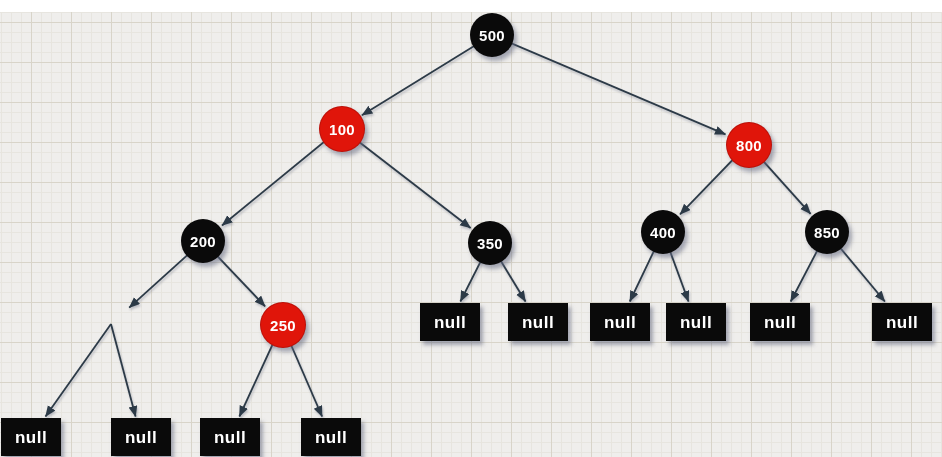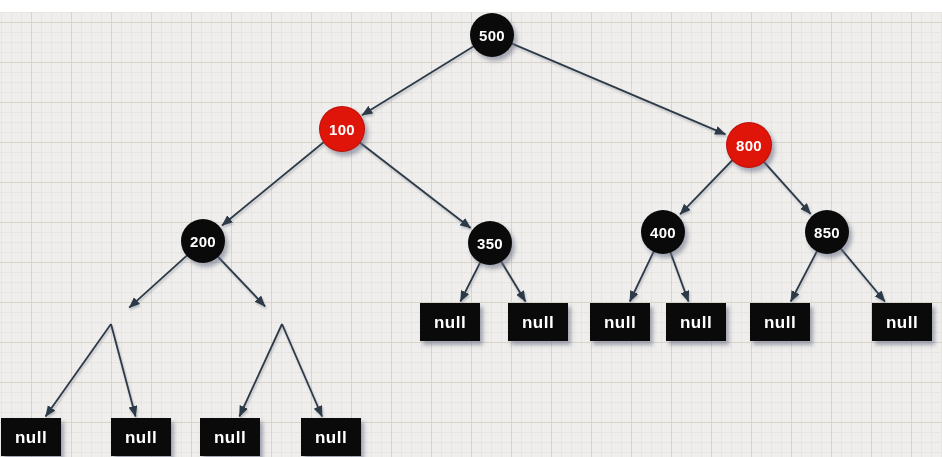--- a/index.html
+++ b/index.html
@@ -107,20 +107,23 @@
     </div>
     <div class="node circle black" style="left: 468px; top: 209px;">
       <span class="node-label" style="color: rgb(255, 255, 255);">350</span>
     </div>
     <div class="node circle black" style="left: 641px; top: 198px;">
       <span class="node-label" style="color: rgb(255, 255, 255);">400</span>
     </div>
     <div class="node circle black" style="left: 805px; top: 198px;">
       <span class="node-label" style="color: rgb(255, 255, 255);">850</span>
     </div>
+    <div class="node circle red" style="left: 260px; top: 290px;">
+      <span class="node-label" style="color: rgb(255, 255, 255);">250</span>
+    </div>
     <div class="node leaf" style="left: 1px; top: 406px;">
       <span class="node-label" style="color: rgb(255, 255, 255);">null</span>
     </div>
     <div class="node leaf" style="left: 111px; top: 406px;">
       <span class="node-label" style="color: rgb(255, 255, 255);">null</span>
     </div>
     <div class="node leaf" style="left: 200px; top: 406px;">
       <span class="node-label" style="color: rgb(255, 255, 255);">null</span>
     </div>
     <div class="node leaf" style="left: 301px; top: 406px;">

